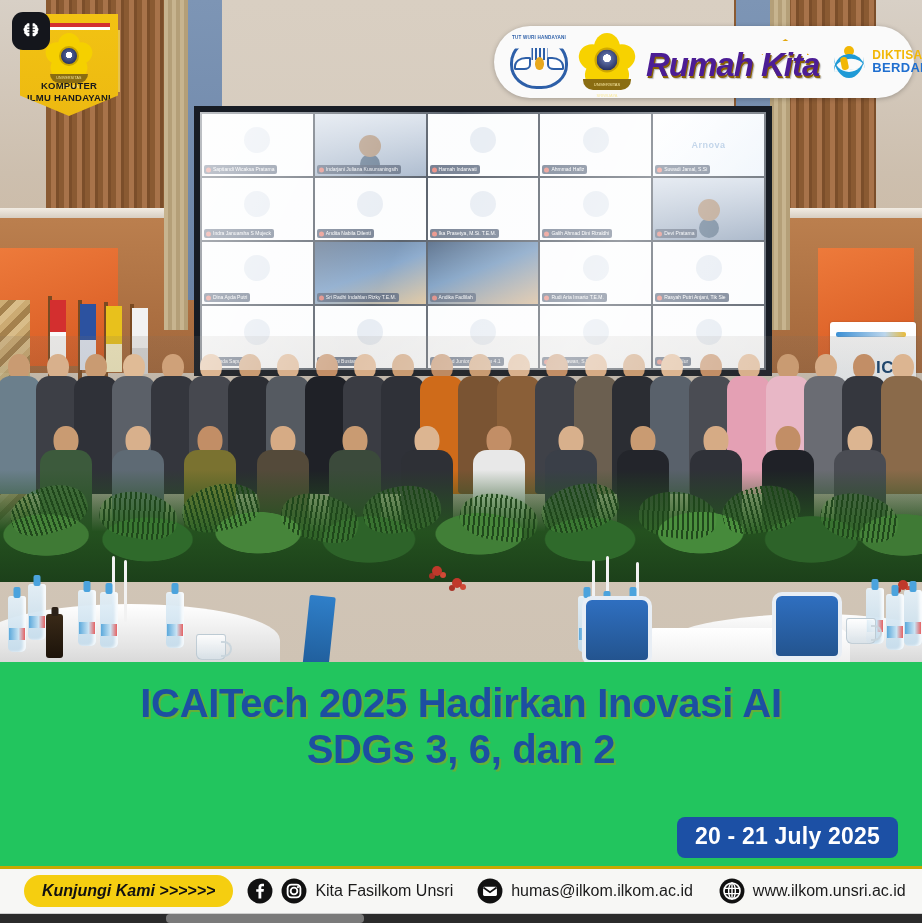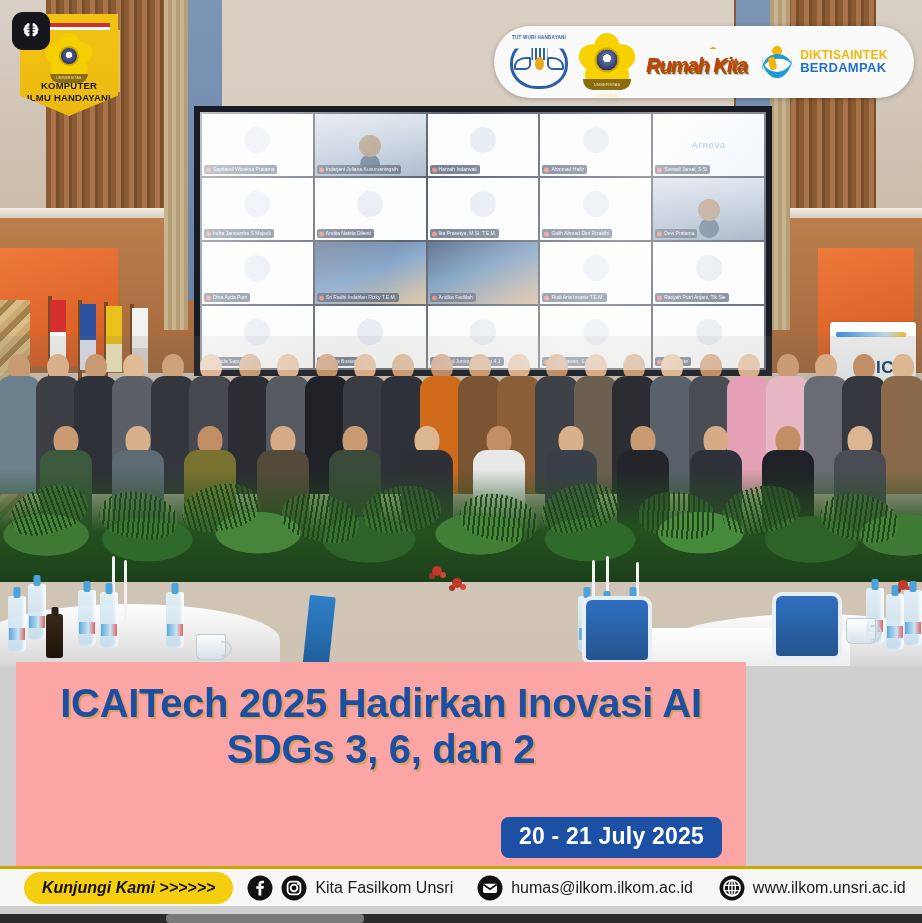--- a/index.html
+++ b/index.html
@@ -463,24 +463,24 @@
   }
   .unsri-logo2 .ribbon {
     position: absolute; left: 50%; bottom: 0; transform: translateX(-50%);
     width: 48px; height: 11px; background: #8a6d12;
     border-radius: 0 0 10px 10px;
     font-size: 4px; color: #f9e9a0; text-align: center; line-height: 11px;
   }
   .rumah-kita {
     position: relative;
     flex: 0 0 auto;
-    font-size: 20px;
+    font-size: 33px;
     font-weight: 800;
     font-style: italic;
-    color: #c2410c;
+    color: #4c1d95;
     text-shadow: 1px 2px 0 #8a6105, 2px 3px 1px rgba(0,0,0,.25);
     letter-spacing: -1px;
     white-space: nowrap;
     padding-top: 6px;
   }
   .rumah-kita .roof {
     position: absolute; right: 10px; top: -1px; width: 44px; height: 14px;
     border: 2px solid #e3a70c;
     border-bottom: none;
     clip-path: polygon(0 100%, 50% 0, 100% 100%);
@@ -512,22 +512,22 @@
   }
   .dikti-text .t1 {
     font-size: 12px; font-weight: 800; color: #f2b705; letter-spacing: .3px; line-height: 1.05;
   }
   .dikti-text .t2 {
     font-size: 13px; font-weight: 800; color: #1f6fd0; letter-spacing: .3px; line-height: 1.05;
   }
 
   
   .caption {
-    position: absolute; left: 16px; top: 662px; width: 730px; height: 204px;
-    background: #fca5a5;
+    position: absolute; left: 0; top: 662px; width: 922px; height: 204px;
+    background: #22c55e;
     z-index: 20;
   }
   .caption-title {
     position: absolute; left: 0; top: 18px; width: 100%;
     text-align: center;
     color: #1c4fa1;
     font-size: 40px;
     font-weight: 800;
     line-height: 1.15;
     letter-spacing: -.3px;
@@ -541,21 +541,21 @@
     color: #ffffff;
     font-size: 23px;
     font-weight: 700;
     padding: 6px 18px 8px;
     border-radius: 8px;
     letter-spacing: .2px;
   }
 
   
   .footer {
-    position: absolute; left: 0; top: 866px; width: 922px; height: 40px;
+    position: absolute; left: 0; top: 866px; width: 922px; height: 47px;
     background: #f7f7f5;
     z-index: 20;
     display: flex; align-items: center;
     border-top: 3px solid #c9a800;
     box-sizing: border-box;
   }
   .visit-pill {
     margin-left: 24px;
     background: #f5ce10;
     color: #111;

